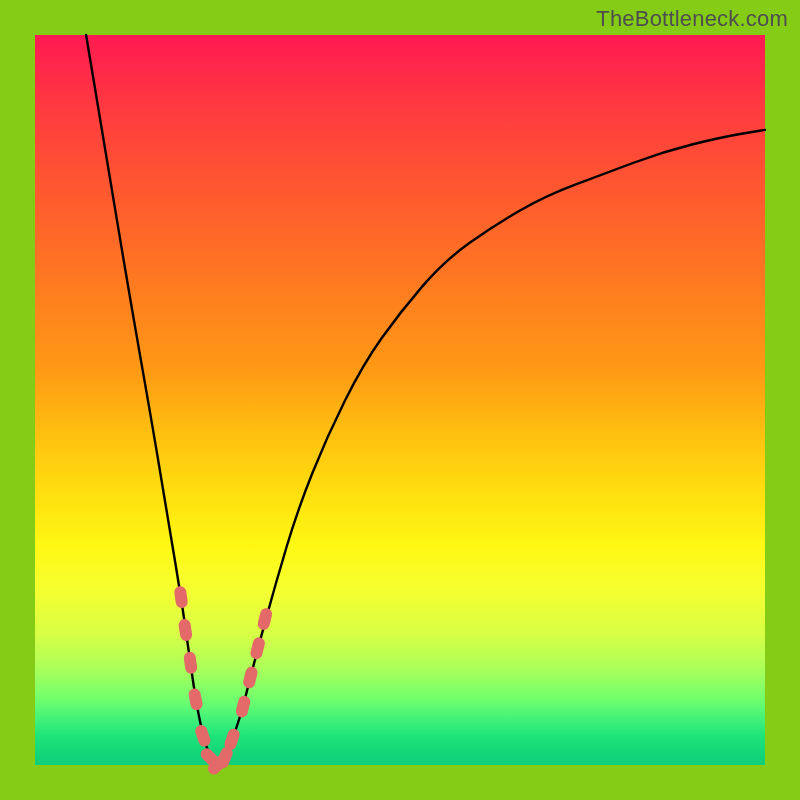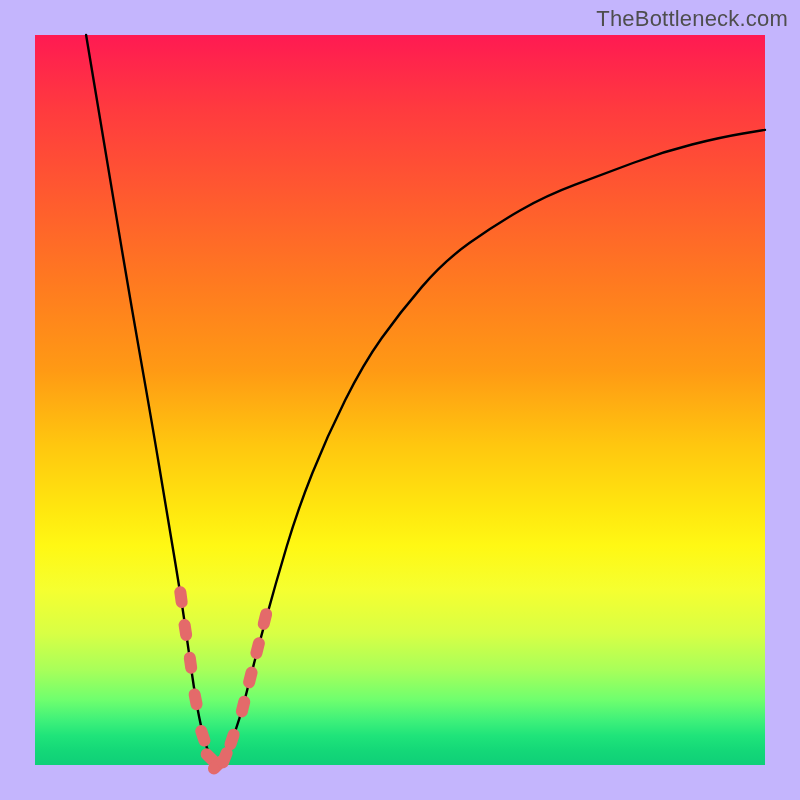--- a/index.html
+++ b/index.html
@@ -7,21 +7,21 @@
     padding: 0;
     width: 800px;
     height: 800px;
     overflow: hidden;
     background: #000;
     font-family: Arial, Helvetica, sans-serif;
   }
   .frame {
     position: absolute;
     inset: 0;
-    background: #c4b5fd;
+    background: #84cc16;
   }
   .plot-area {
     position: absolute;
     left: 35px;
     top: 35px;
     width: 730px;
     height: 730px;
     
     background: linear-gradient(
       to bottom,

